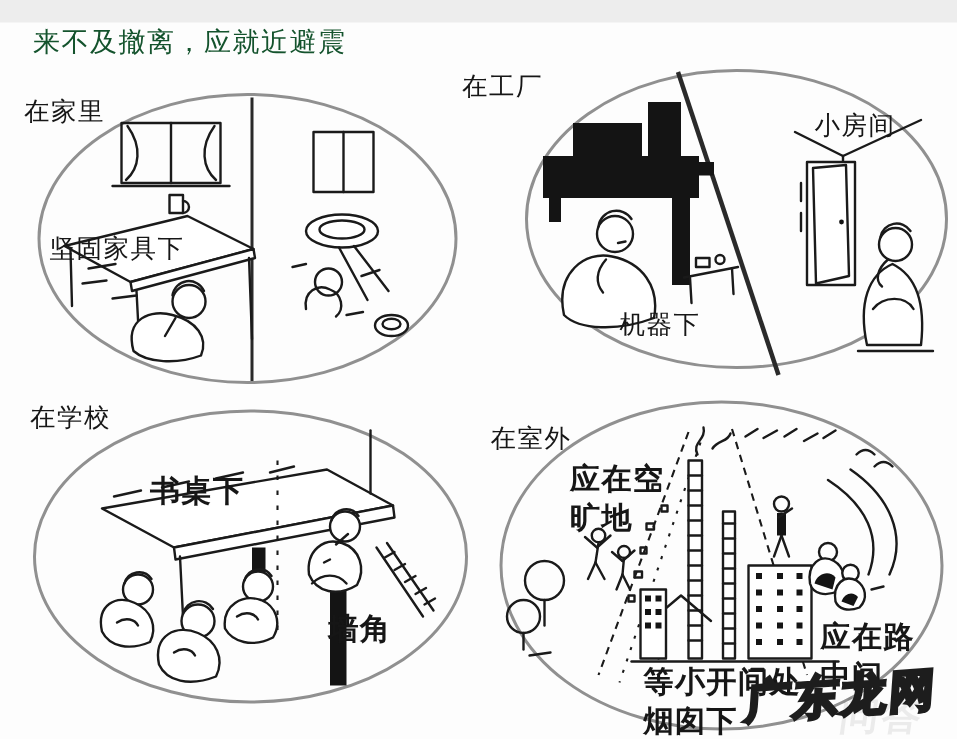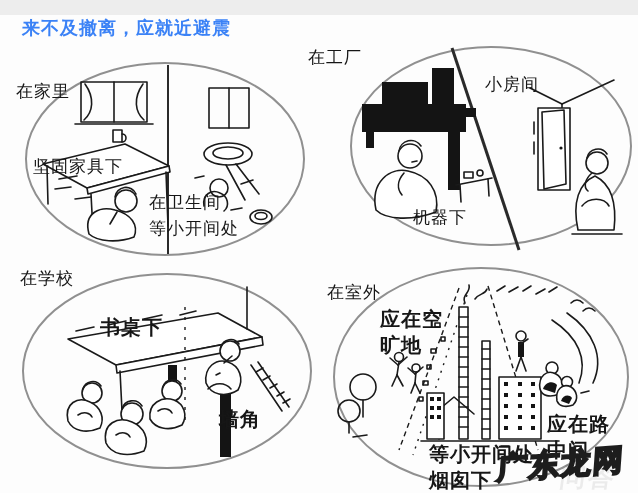--- a/index.html
+++ b/index.html
@@ -2,22 +2,22 @@
 <html><head>
 <meta charset="utf-8">
 <style>
   html,body{margin:0;padding:0;background:#ffffff;}
   .canvas{
     position:relative;width:638px;height:493px;overflow:hidden;
     background:#fdfdfd;font-family:"DejaVu Sans",sans-serif;color:#111;
   }
   .top-strip{position:absolute;left:0;top:0;width:638px;height:15px;background:#ededed;}
   .title{
-    position:absolute;left:22px;top:16px;font-size:18px;font-weight:700;
-    letter-spacing:1px;color:#3b82f6;white-space:nowrap;text-align:right;
+    position:absolute;left:22px;top:16px;font-size:18px;font-weight:400;
+    letter-spacing:1px;color:#14532d;white-space:nowrap;text-align:right;
   }
   .sec-label{
     position:absolute;font-size:17px;font-weight:500;color:#161616;
     white-space:nowrap;letter-spacing:1px;
   }
   .caption{
     position:absolute;font-size:17px;font-weight:500;color:#161616;
     white-space:pre-line;line-height:26px;letter-spacing:1px;
   }
   .caption.big{font-size:20px;font-weight:bold;}
@@ -86,24 +86,22 @@
       <line class="ln" x1="203" y1="105" x2="222" y2="140"></line>
       <line class="ln" x1="218" y1="124" x2="230" y2="120"></line>
       <circle class="fw" cx="196" cy="128" r="9"></circle>
       <path class="ln" d="M181,146 C179,134 189,129 197,133 C205,136 207,146 201,151"></path>
       <line class="ln" x1="172" y1="118" x2="181" y2="116"></line>
       <line class="ln" x1="208" y1="150" x2="219" y2="148"></line>
       <ellipse class="fw" cx="238" cy="157" rx="11" ry="7"></ellipse>
       <ellipse class="ln" cx="238" cy="156" rx="6" ry="3.5"></ellipse>
     </g>
   </svg>
-  <div class="sec-label" style="left:16px;top:80px">在家里</div>
+  <div class="sec-label" style="left:16px;top:63px">在家里</div>
   <div class="caption" style="left:33px;top:153px">坚固家具下</div>
-  <div class="caption" style="left:149px;top:189px">在卫生间
-等小开间处</div>
 
   <svg class="panel-svg" style="left:348px;top:44px" width="286" height="208" viewBox="0 0 286 208">
     <ellipse class="oval" cx="143" cy="102" rx="140" ry="99"></ellipse>
     <line class="div" x1="104" y1="4" x2="171" y2="206" stroke-width="3"></line>
     <g>
       <rect class="bk" x="14" y="60" width="104" height="28"></rect>
       <rect class="bk" x="34" y="38" width="46" height="22"></rect>
       <rect class="bk" x="84" y="24" width="22" height="36"></rect>
       <rect class="bk" x="100" y="88" width="12" height="58"></rect>
       <rect class="bk" x="18" y="88" width="8" height="16"></rect>
@@ -136,21 +134,21 @@
     <g>
       <circle class="fw" cx="249" cy="119" r="11"></circle>
       <path class="ln" d="M239,114 a11,11 0 0 1 20,-4"></path>
       <path class="fw" d="M230,186 C224,158 231,139 247,132 C263,140 269,159 266,186 Z"></path>
       <path class="ln" d="M244,129 C237,135 235,143 240,147"></path>
       <path class="ln" d="M234,162 C241,153 256,153 261,162"></path>
       <line class="ln" x1="224" y1="190" x2="274" y2="190"></line>
     </g>
   </svg>
   <div class="sec-label" style="left:308px;top:46px">在工厂</div>
-  <div class="caption" style="left:485px;top:71px">小房间</div>
+  <div class="caption" style="left:543px;top:71px">小房间</div>
   <div class="caption" style="left:413px;top:204px">机器下</div>
 
   <svg class="panel-svg" style="left:20px;top:271px" width="295" height="201" viewBox="0 0 295 201">
     <ellipse class="oval" cx="147" cy="100" rx="144" ry="97"></ellipse>
     <g>
       <path class="fw" d="M48,68 L198,42 L242,66 L96,94 Z"></path>
       <path class="fw" d="M96,94 L242,66 L243,74 L97,102 Z"></path>
       <rect class="bk" x="200" y="100" width="11" height="86"></rect>
       <rect class="bk" x="148" y="94" width="9" height="46"></rect>
       <line class="ln" x1="100" y1="100" x2="102" y2="140"></line>

